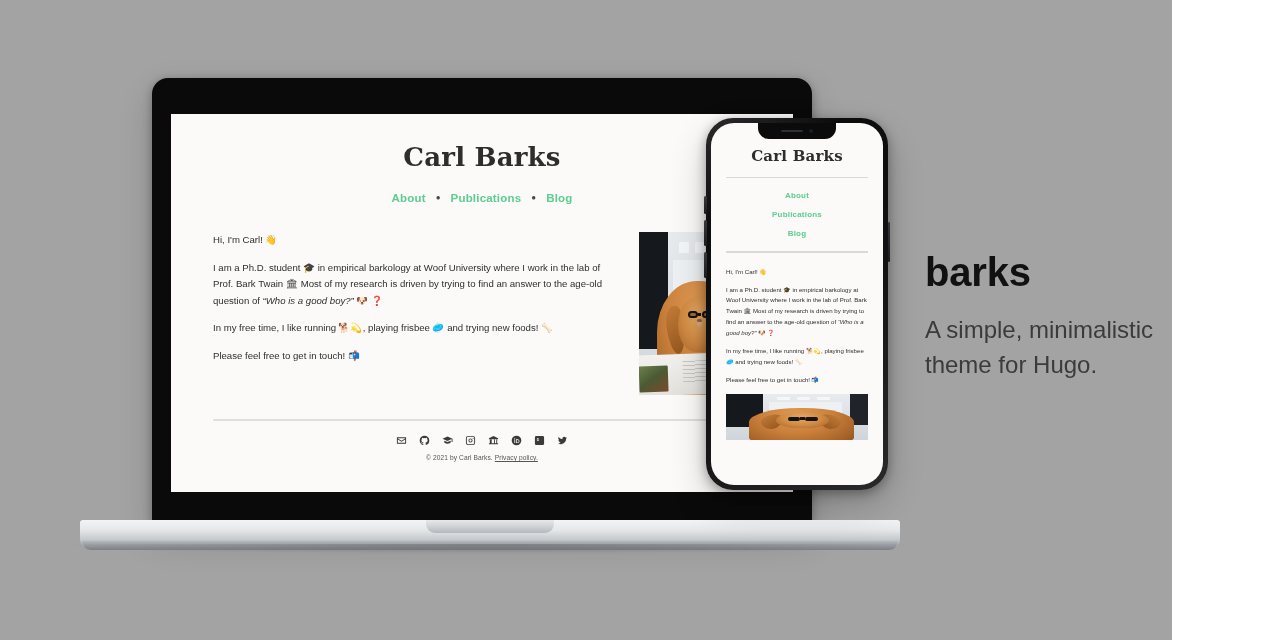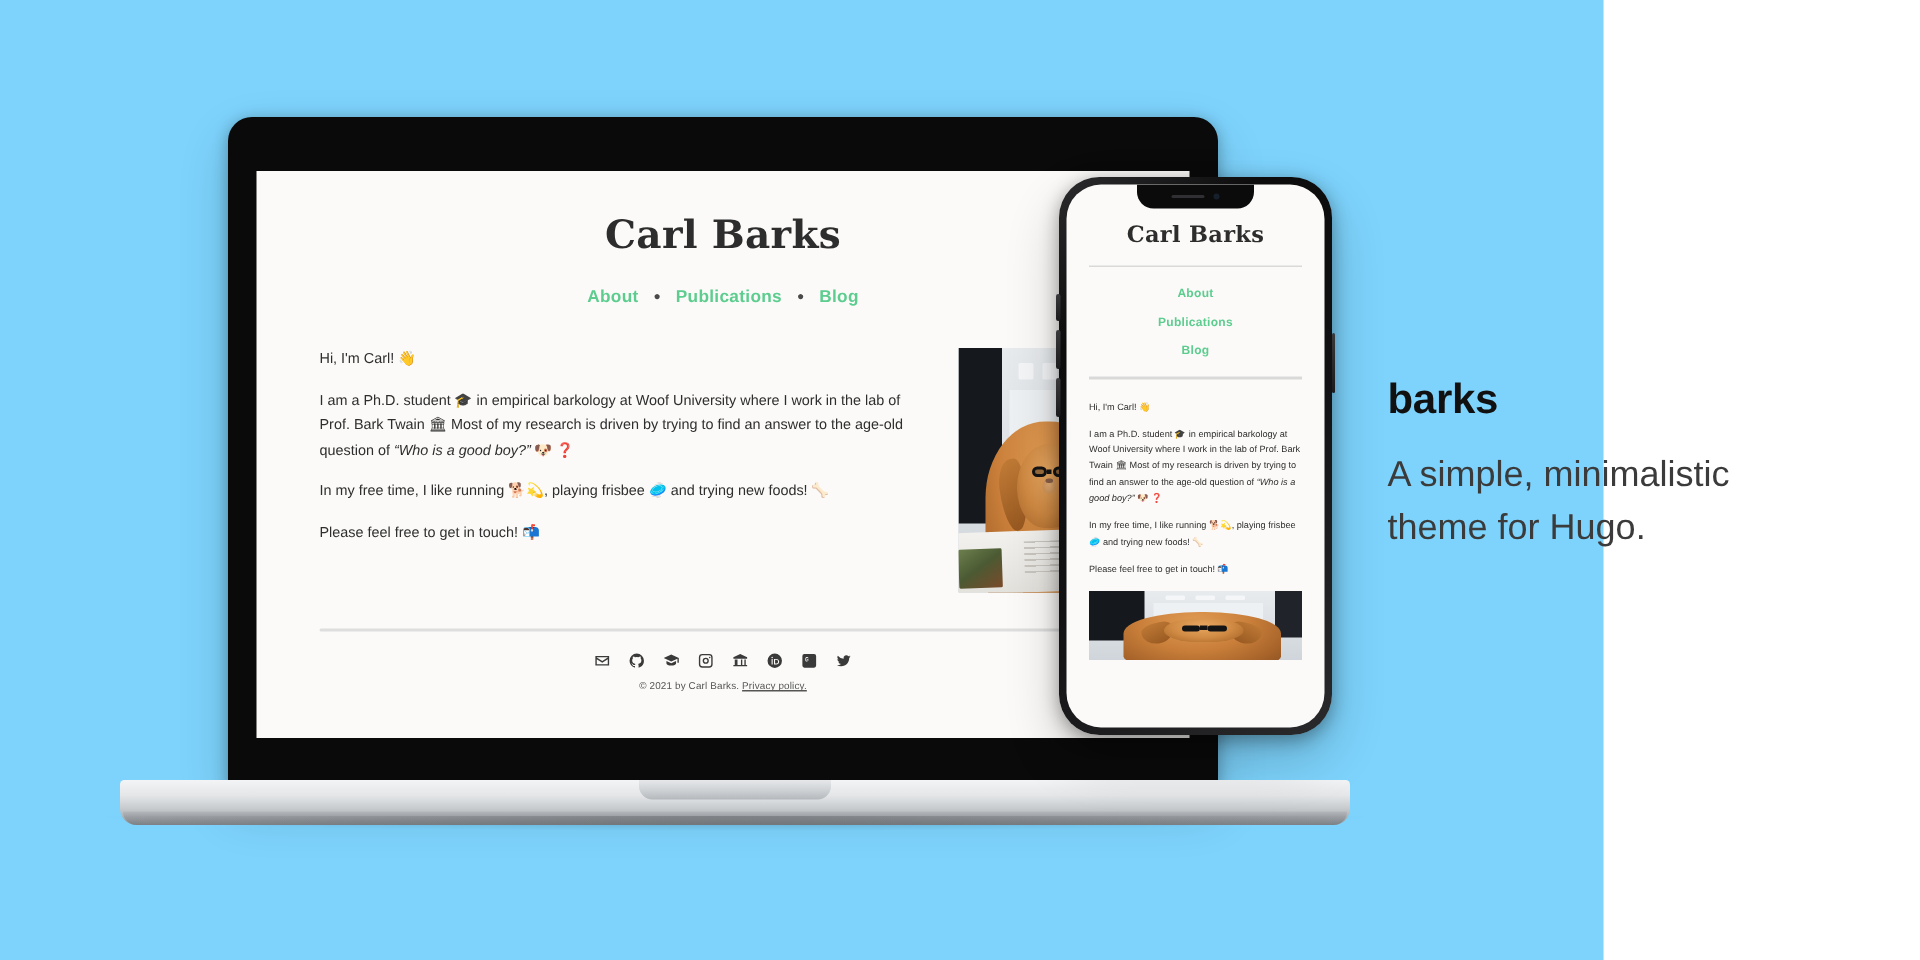--- a/index.html
+++ b/index.html
@@ -2,21 +2,21 @@
 <html><head>
 <meta charset="utf-8">
 <style>
   * { box-sizing: border-box; margin: 0; padding: 0; }
   html, body {
     width: 1280px; height: 640px;
     background: #ffffff;
     font-family: "Liberation Sans", sans-serif;
     overflow: hidden;
   }
-  #stage { position: relative; width: 1069px; height: 640px; background:#7dd3fc; }
+  #stage { position: relative; width: 1172px; height: 640px; background:#a3a3a3; }
 
   
   .laptop { position:absolute; left:80px; top:78px; width:820px; height:470px; }
 
   .laptop-lid {
     position:absolute; left:72px; top:0; width:660px; height:448px;
     background:#0a0a0a;
     border-radius:16px 16px 4px 4px;
     box-shadow: 0 2px 10px rgba(0,0,0,.30), 0 14px 34px rgba(0,0,0,.16);
   }
@@ -195,21 +195,21 @@
     background: linear-gradient(145deg,#6d7f4e 0%, #4b5a33 48%, #7a4a2a 100%);
     border-radius:1px;
   }
   .book-lines {
     position:absolute; right:6%; top:18%; width:42%; height:54%;
     background: repeating-linear-gradient(180deg,#c9c6bf 0 1px, transparent 1px 4px);
   }
 
   
   .promo { position:absolute; left:925px; top:250px; width:300px; }
-  .promo-title { font-size:28px; font-weight:bold; color:#111; letter-spacing:-.2px; }
+  .promo-title { font-size:40px; font-weight:bold; color:#111; letter-spacing:-.2px; }
   .promo-sub { margin-top:18px; font-size:24px; line-height:1.45; color:#3b3b3b; font-weight:300; }
 </style>
 </head>
 <body>
 
 <div id="stage">
 
   <div class="laptop">
 
     <div class="laptop-lid">

